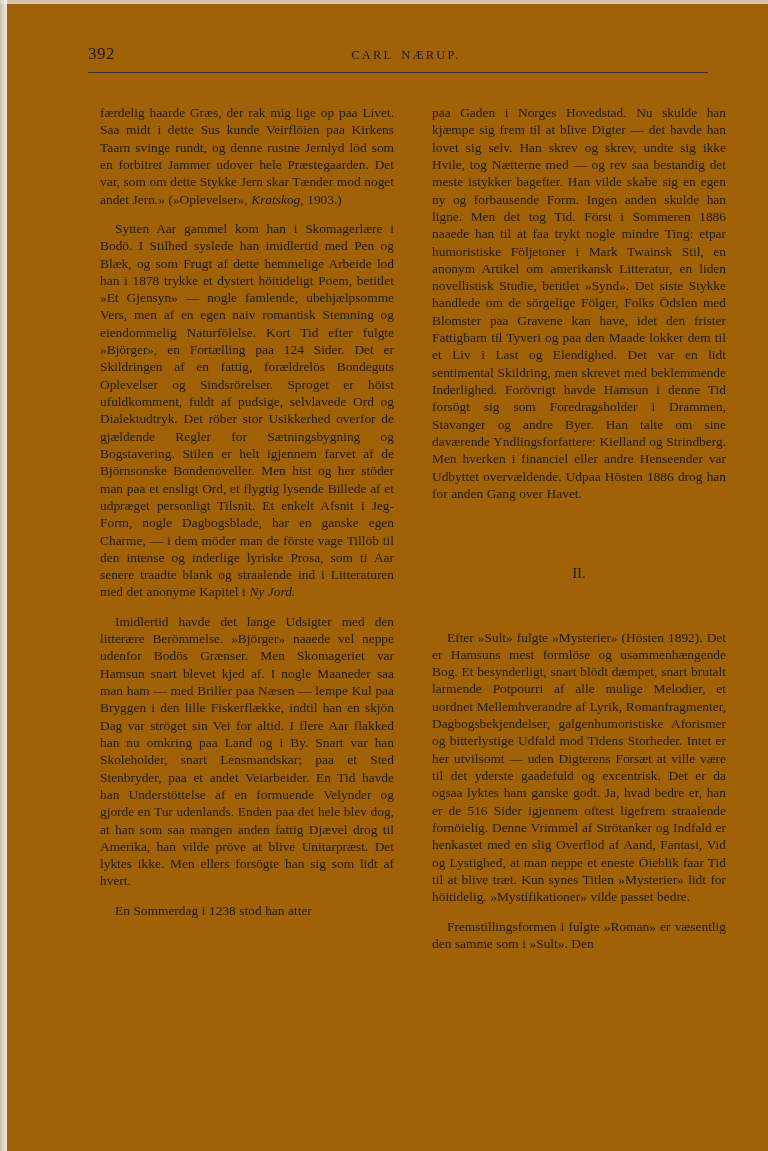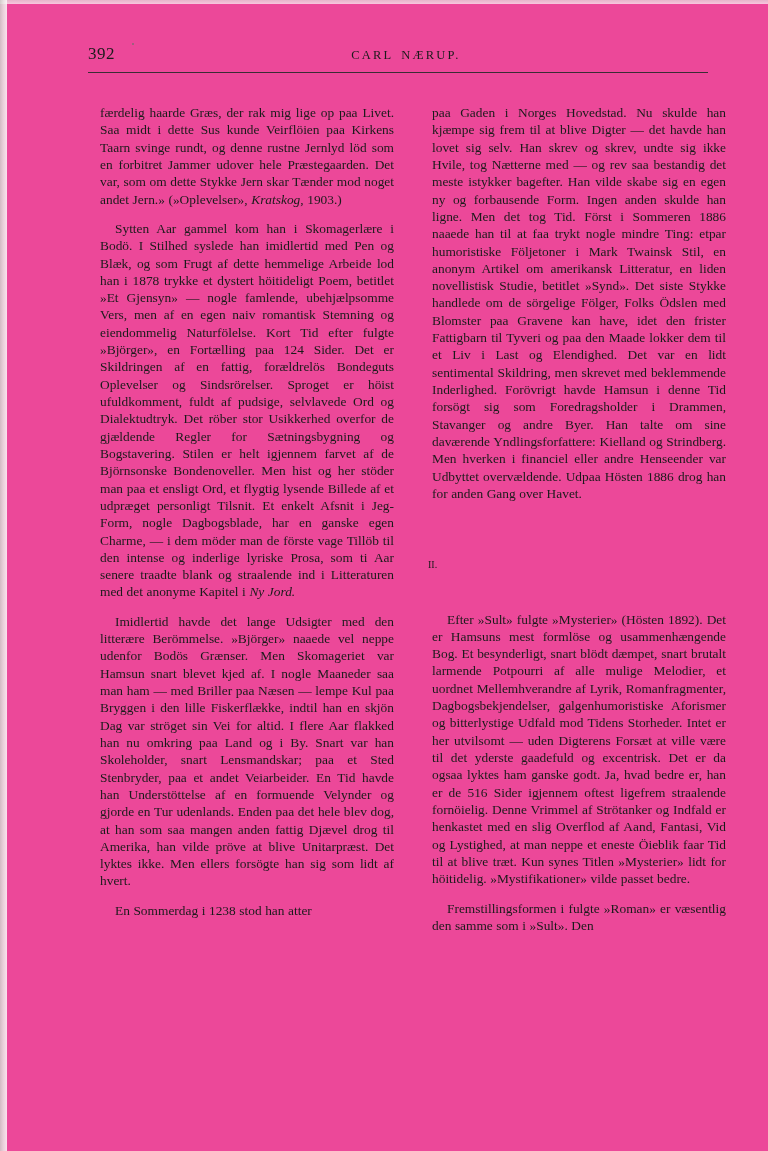--- a/index.html
+++ b/index.html
@@ -4,21 +4,21 @@
 <style>
   html, body {
     margin: 0;
     padding: 0;
     background: #ffffff;
   }
   .page {
     position: relative;
     width: 768px;
     height: 1151px;
-    background: #ec4899;
+    background: #a16207;
     overflow: hidden;
     font-family: "Liberation Serif", "DejaVu Serif", serif;
     color: #1b1b1b;
   }
   
   .scan-edge-left {
     position: absolute;
     left: 0; top: 0;
     width: 7px; height: 1151px;
     background: linear-gradient(to right, #cfcfcb 0%, #e8e8e4 45%, #fdfdfc 100%);
@@ -102,22 +102,23 @@
     line-height: 17.32px;
     text-align: justify;
     text-justify: inter-word;
     hyphens: none;
     word-spacing: .2px;
   }
   .col p.indent { text-indent: 15px; }
   .col p.noindent { text-indent: 0; }
 
   .col .section-num {
-    margin: 8px;
-    font-size: 10px;
+    margin: 17px;
+    text-align: center;
+    font-size: 15px;
     line-height: 17.32px;
     text-indent: 0;
   }
   .spacer-above-sec { height: 34px; }
   .spacer-below-sec { height: 17px; }
 
   i, .ital { font-style: italic; }
 </style>
 </head>
 <body>

